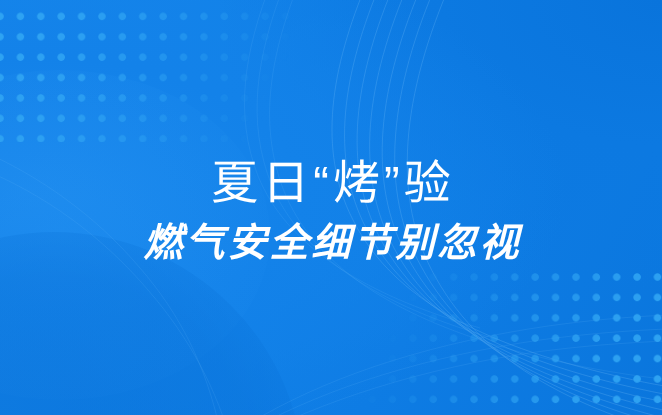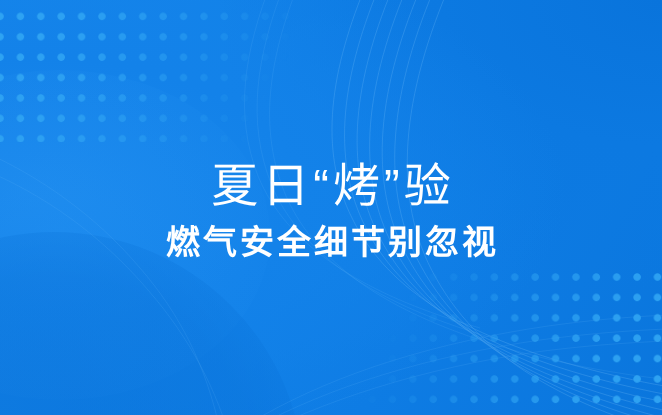--- a/index.html
+++ b/index.html
@@ -108,24 +108,25 @@
     line-height: 1.06;
     text-align: center;
   }
   .title-line-1 {
     font-size: 47px;
     font-weight: 400;
     letter-spacing: 4px;
     text-indent: 4px;
   }
   .title-line-2 {
-    font-size: 34px;
+    font-size: 39px;
     font-weight: 700;
     letter-spacing: 3px;
     text-indent: 3px;
+    font-style: italic;
   }
 </style>
 </head>
 <body>
 
 <div class="banner">
 
   <div class="bg-base"></div>
   <div class="blob-lm"></div>
   <div class="blob-bl"></div>

